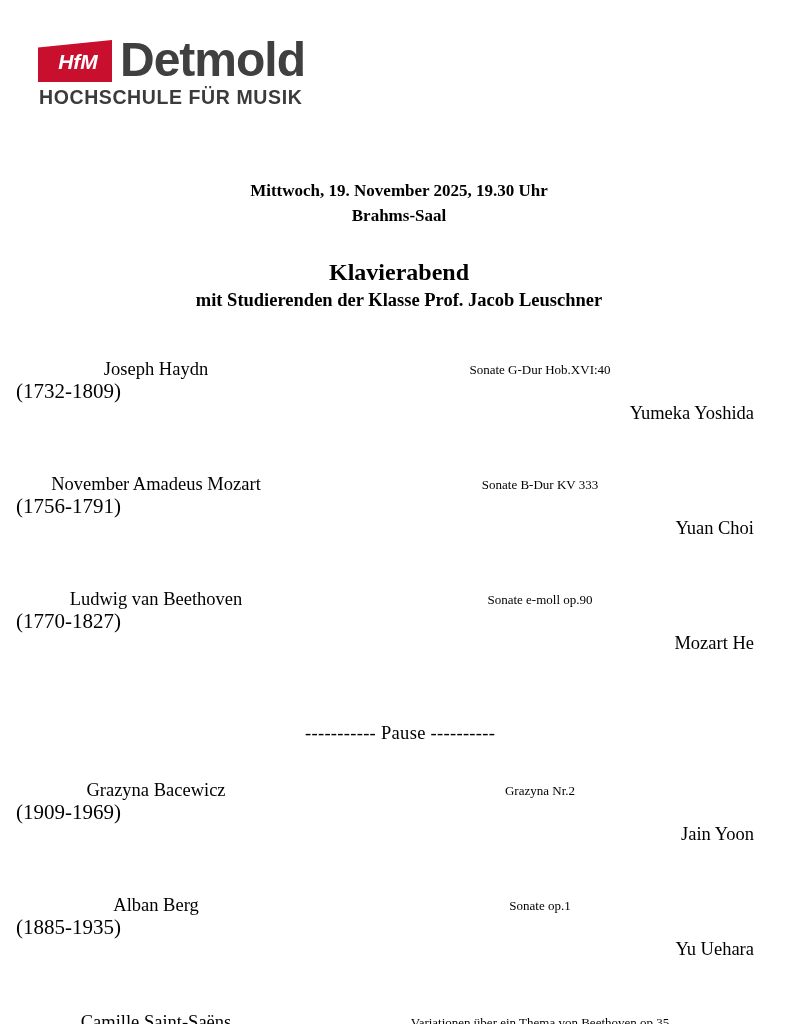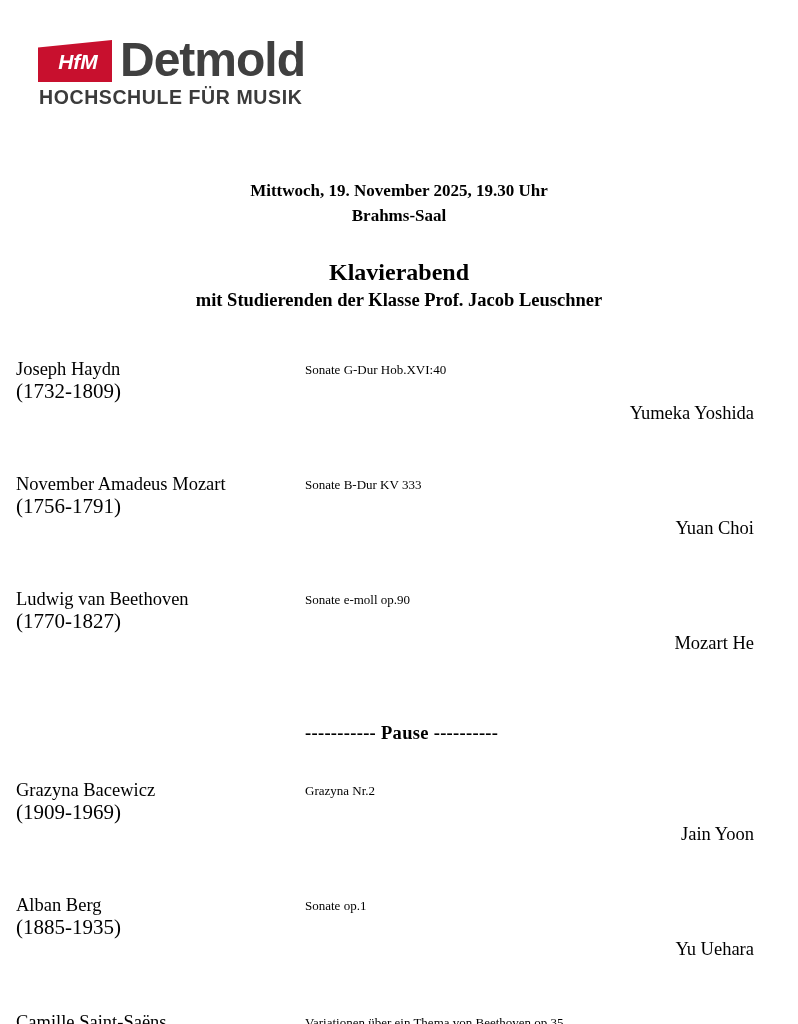--- a/index.html
+++ b/index.html
@@ -97,20 +97,21 @@
   
   .program {
     position: absolute;
     left: 0;
     top: 358px;
     width: 798px;
   }
   .entry {
     position: relative;
     margin-bottom: 25px;
+    text-align: center;
   }
   .entry .composer {
     position: absolute;
     left: 16px;
     top: 0;
     width: 280px;
     font-size: 18.5px;
     line-height: 23px;
   }
   .entry .years {
@@ -142,21 +143,21 @@
 
   .pause {
     position: relative;
     height: 76px;
   }
   .pause span {
     position: absolute;
     left: 305px;
     top: 20px;
     font-size: 18.5px;
-    font-weight: bold;
+    font-weight: normal;
     letter-spacing: 0.3px;
     text-align: right;
   }
 </style>
 </head>
 <body>
 
 <div class="logo">
   <div class="logo-mark"></div>
   <div class="logo-mark-text">HfM</div>

